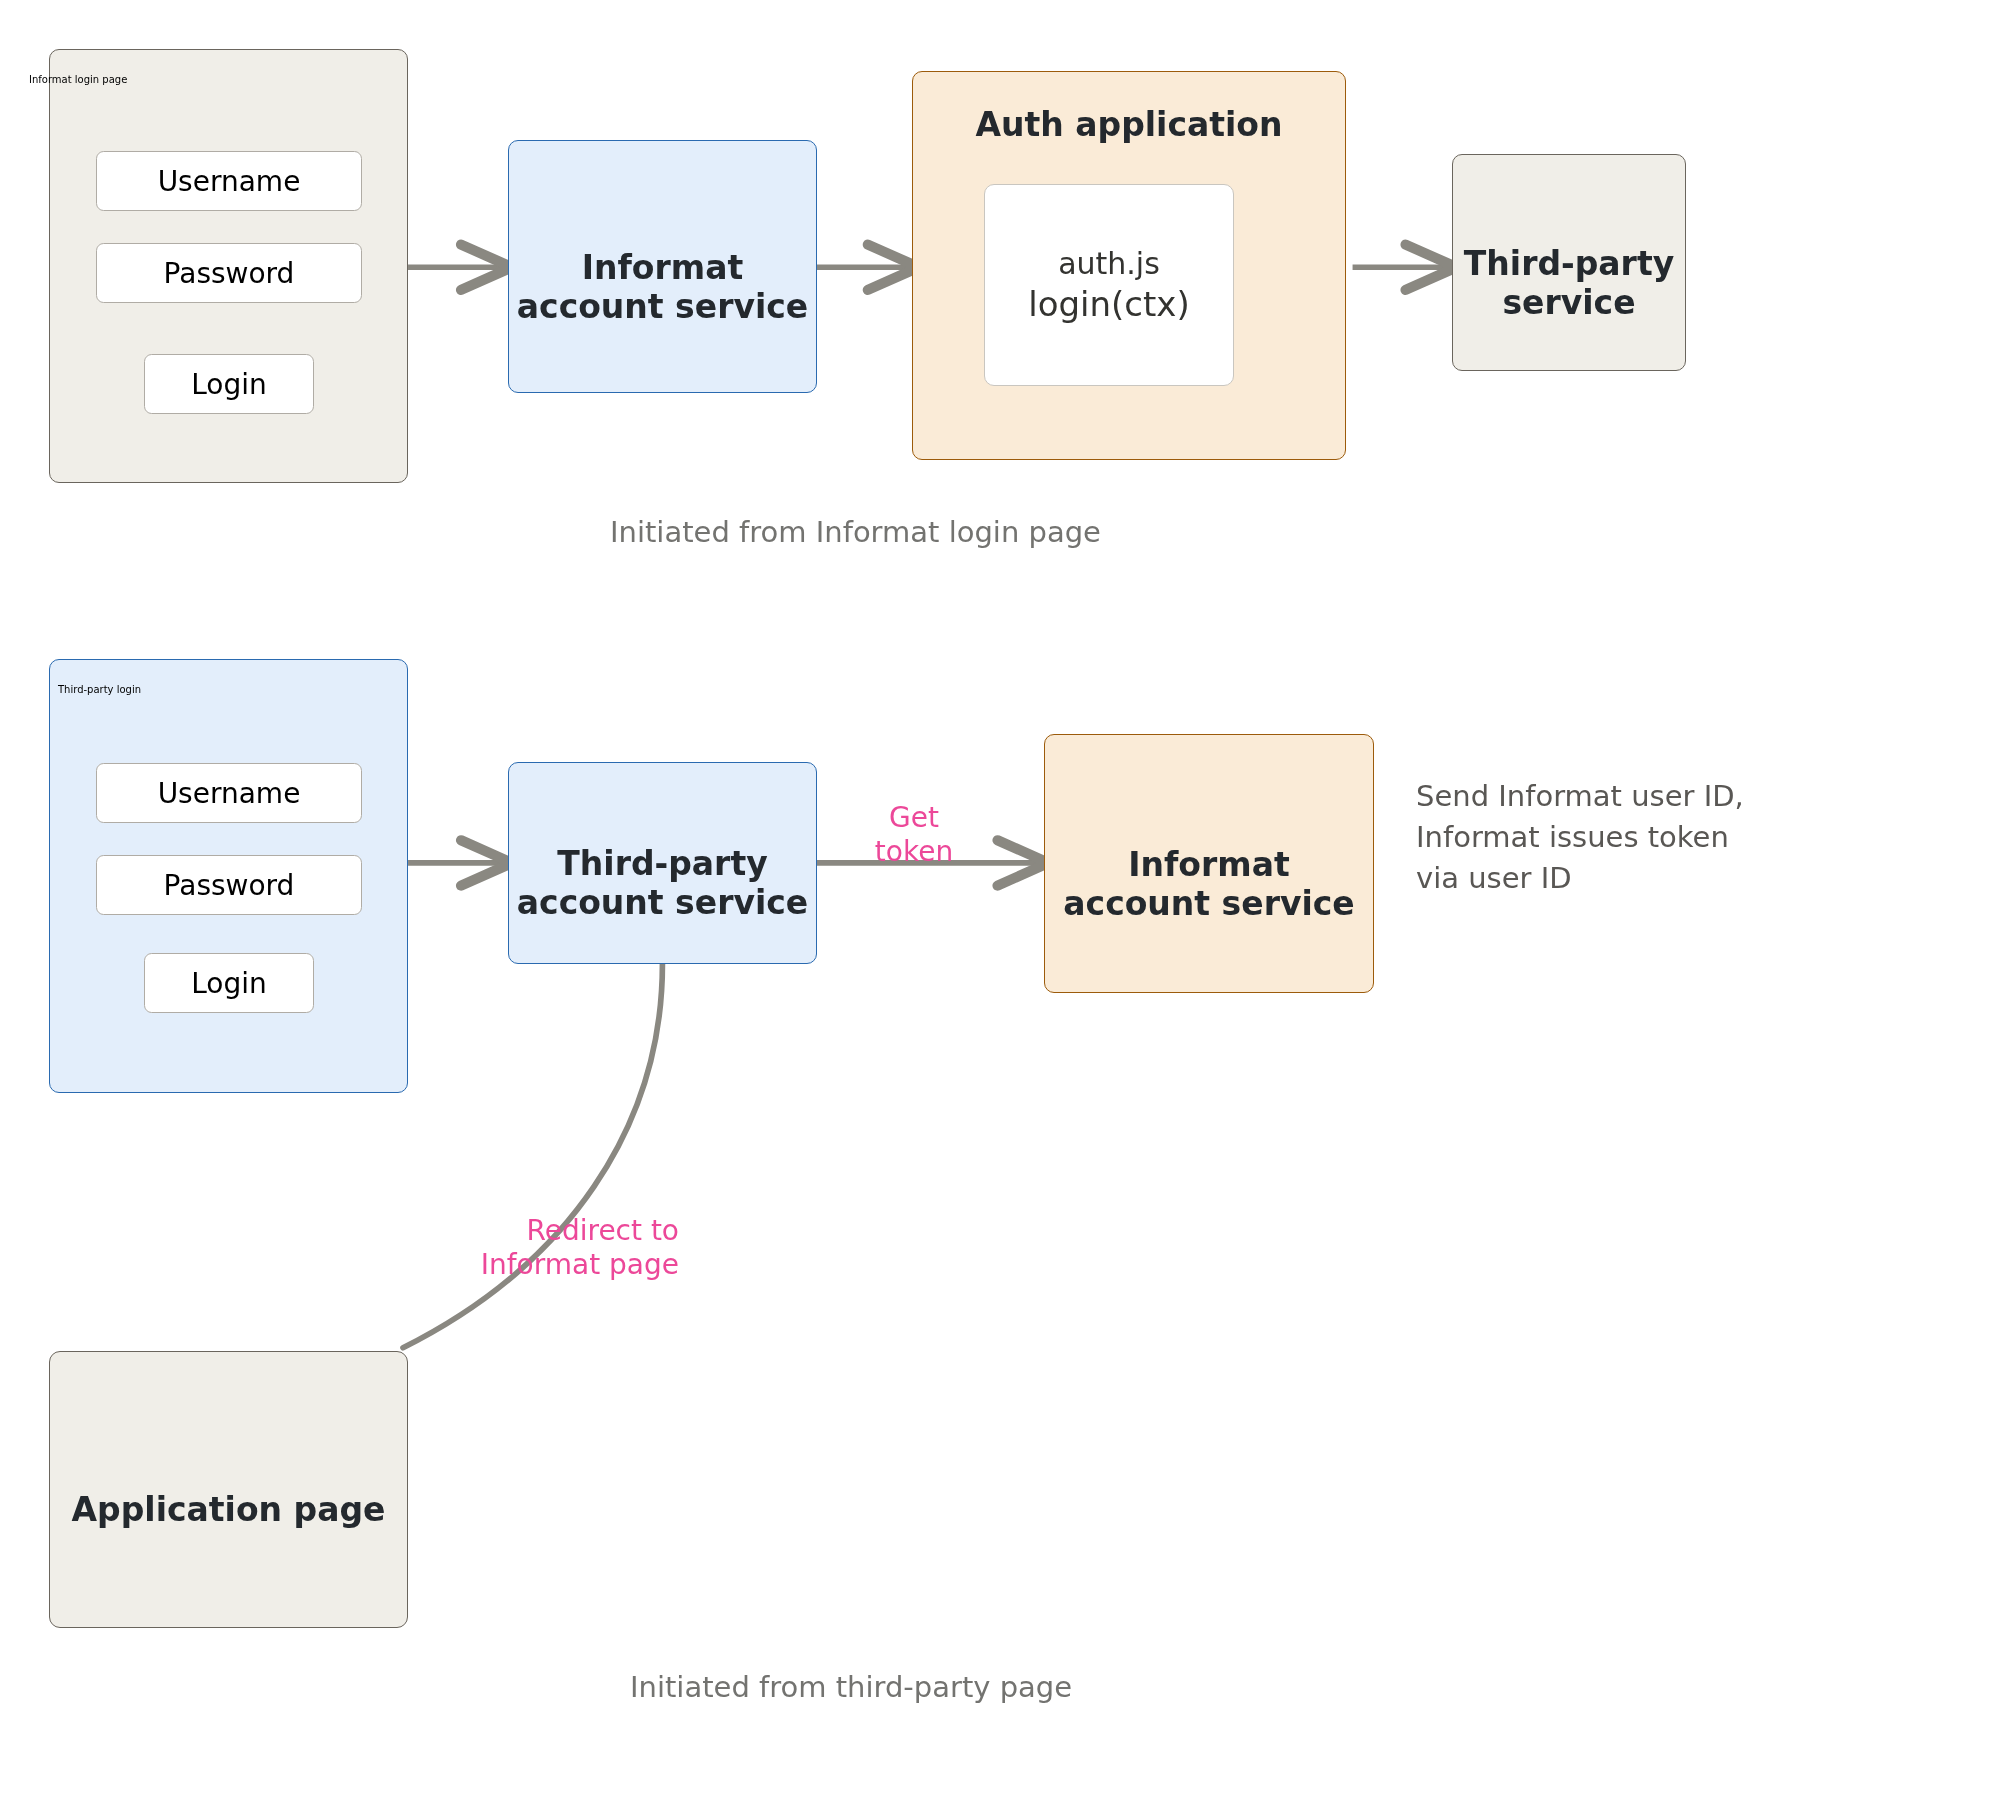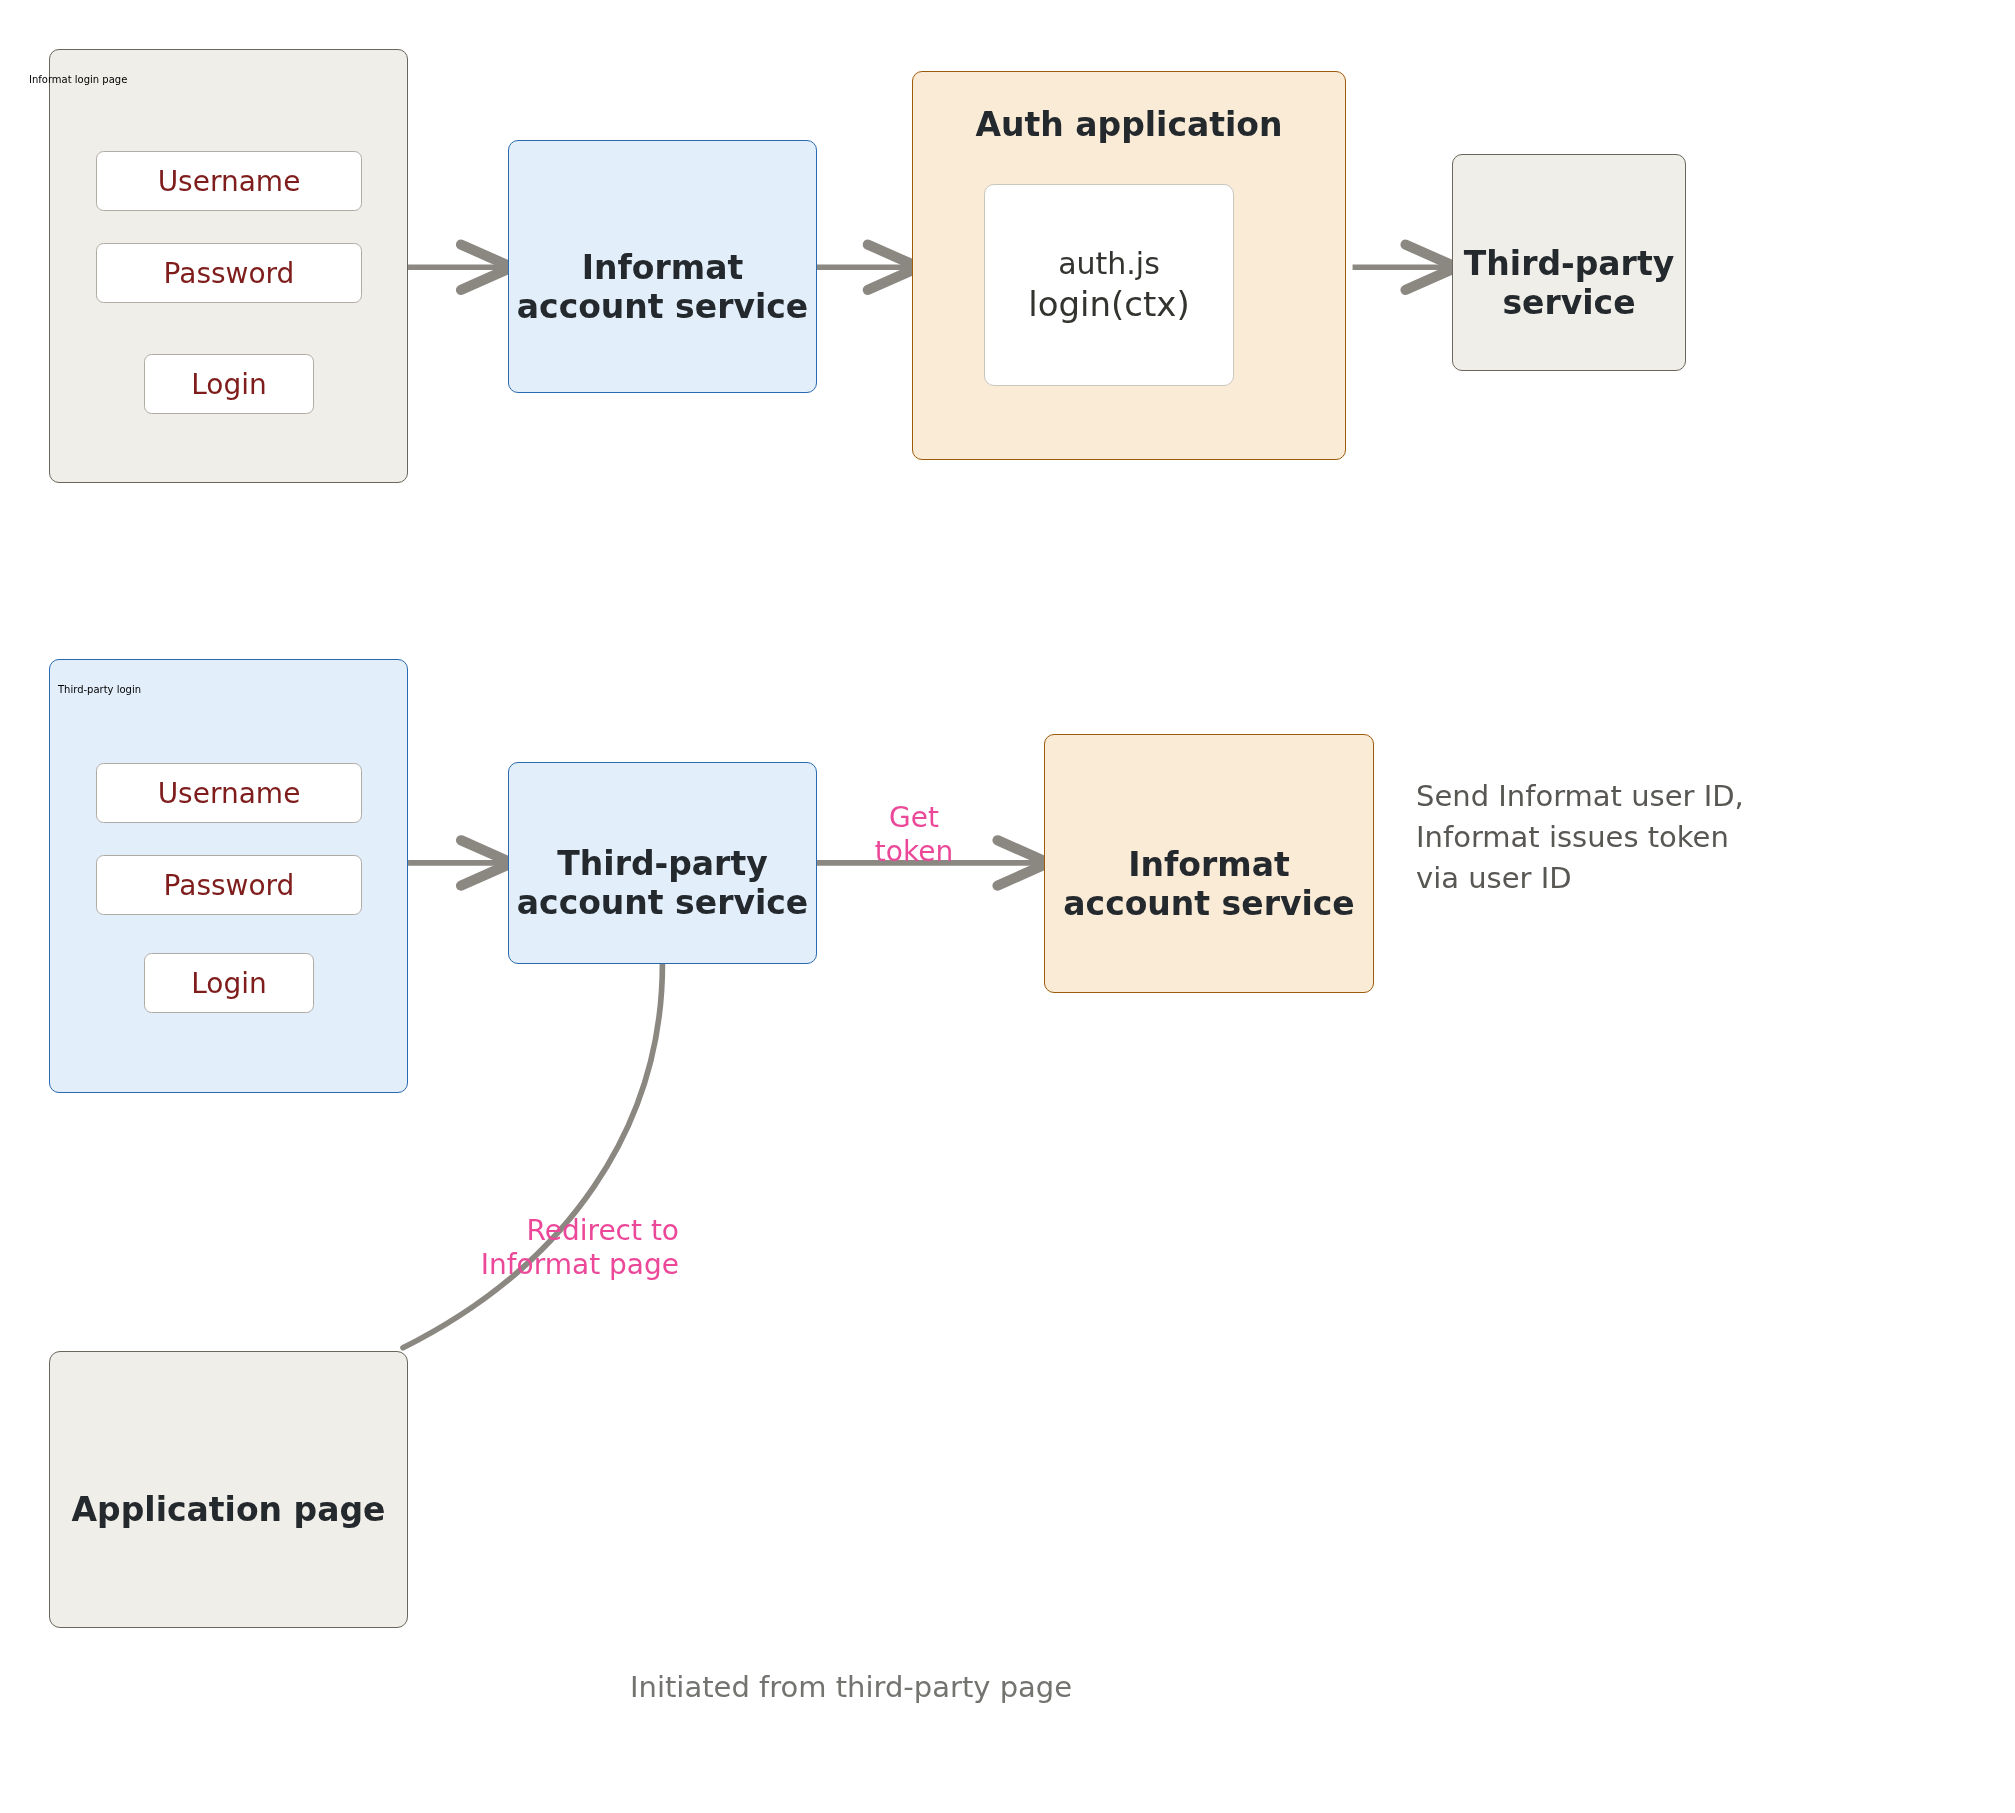--- a/index.html
+++ b/index.html
@@ -74,21 +74,21 @@
   }
   .field {
     position: absolute;
     box-sizing: border-box;
     background: #ffffff;
     border: 1.9px solid #b0aca5;
     border-radius: 7.6px;
     display: flex;
     align-items: center;
     justify-content: center;
-    color: #7f1d1d;
+    color: #000000;
     font-size: 28px;
     white-space: nowrap;
   }
   .caption {
     position: absolute;
     color: #737370;
     font-size: 29px;
     white-space: nowrap;
   }
   .edge-label {
@@ -151,20 +151,21 @@
   <div class="node n-white" style="left:984px; top:184px; width:250px; height:202px; justify-content:center;">
     <div style="font-size:30px; color:#333330; line-height:1.25; text-align:center;">auth.js</div>
     <div style="font-size:34px; color:#333330; line-height:1.25; text-align:center;">login(ctx)</div>
   </div>
 
   <div class="node n-beige" style="left:1452px; top:154px; width:234px; height:217px; justify-content:center;">
     <div class="node-title" style="font-size: 33px; white-space: pre;">Third-party
 service</div>
   </div>
 
+  <div class="caption" style="left:610px; top:515px;">Initiated from Informat login page</div>
 
   <div class="node n-blue login-panel" style="left:49px; top:659px; width:359px; height:434px;">
   </div>
   <div class="login-panel panel-title" style="position:absolute; left:58px; top:684px;">Third-party login</div>
   <div class="field" style="left:96px; top:763px; width:266px; height:60px;">Username</div>
   <div class="field" style="left:96px; top:855px; width:266px; height:60px;">Password</div>
   <div class="field" style="left:144px; top:953px; width:170px; height:60px;">Login</div>
 
   <div class="node n-blue" style="left:508px; top:762px; width:309px; height:202px; justify-content:center;">
     <div class="node-title" style="font-size: 33px; white-space: pre;">Third-party

